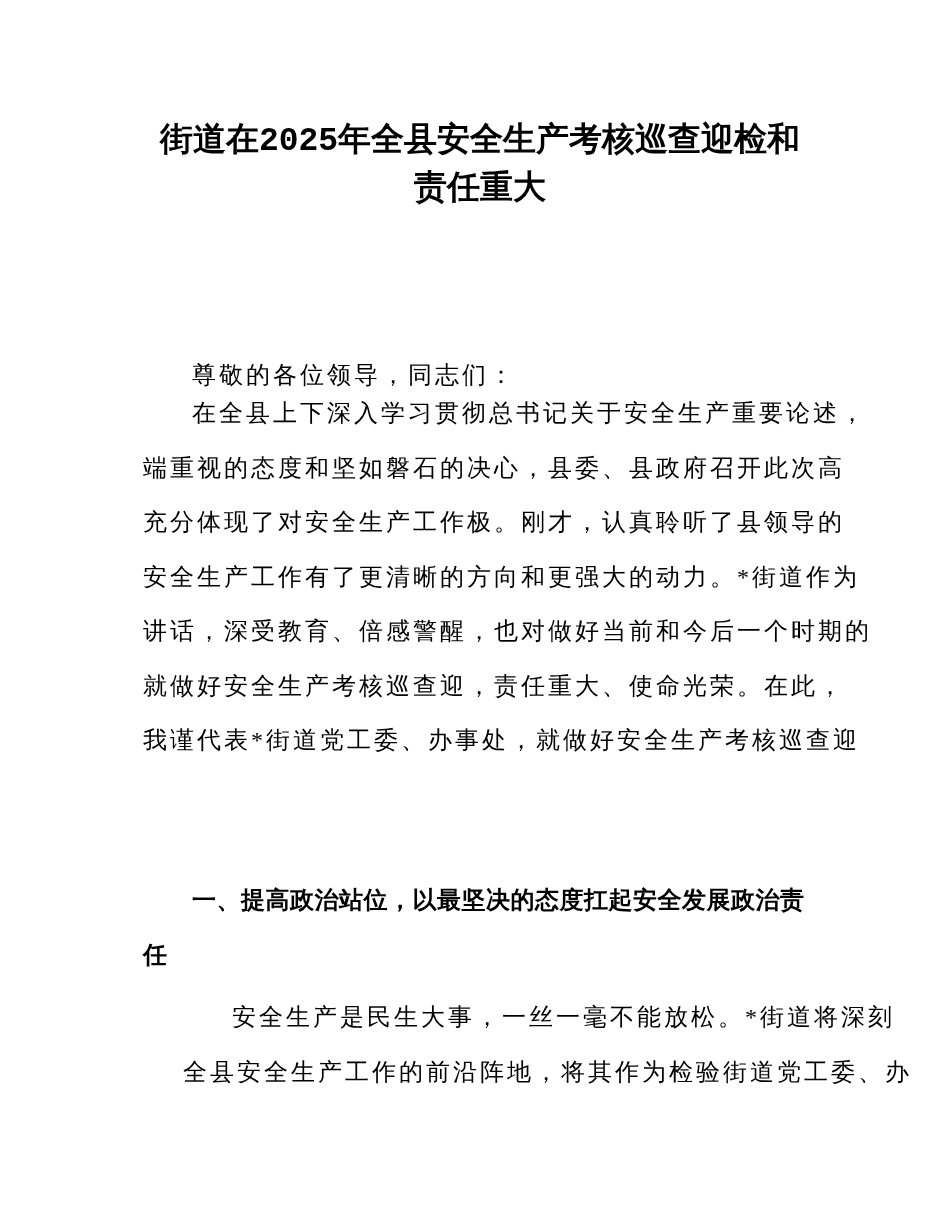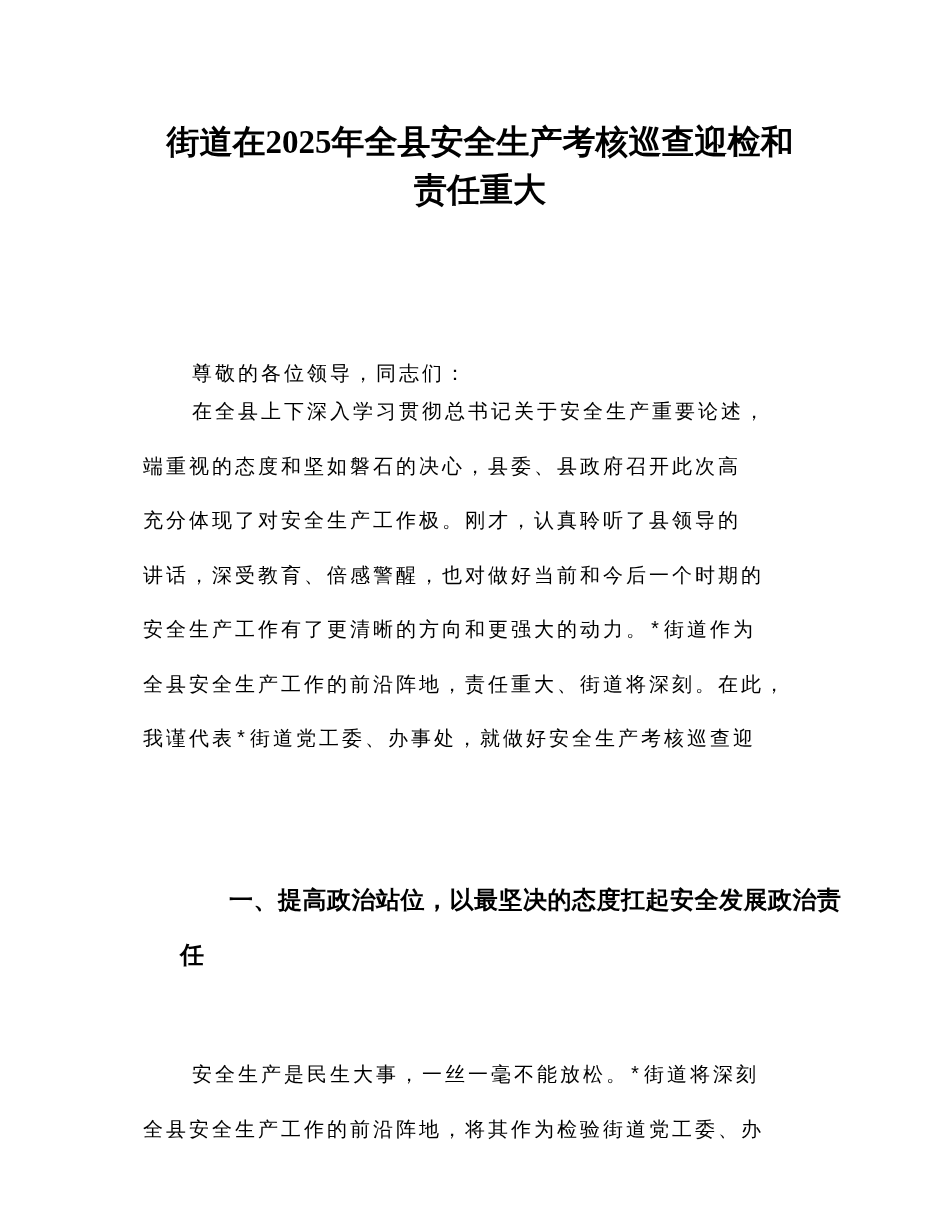--- a/index.html
+++ b/index.html
@@ -20,33 +20,33 @@
       width: 950px;
       height: 1230px;
       background: #ffffff;
     }
     .title {
       position: absolute;
       left: 140px;
       top: 118px;
       width: 680px;
       text-align: center;
-      font-family: Liberation Serif, serif;
+      font-family: Liberation Mono, monospace;
       font-weight: bold;
       font-size: 33px;
       line-height: 48px;
       letter-spacing: 0px;
     }
     .title-line { display: block; white-space: nowrap; }
     .body-text {
       position: absolute;
       left: 143px;
       width: 670px;
-      font-family: Liberation Mono, monospace;
-      font-size: 20px;
+      font-family: Liberation Serif, serif;
+      font-size: 24px;
       line-height: 54.5px;
       letter-spacing: 3px;
     }
     .line { display: block; white-space: nowrap; height: 54.5px; }
     .indent { padding-left: 49px; }
     .heading {
       font-family: "DejaVu Sans", "Liberation Sans", sans-serif;
       font-weight: bold;
       font-size: 24px;
       letter-spacing: 0.5px;
@@ -63,29 +63,29 @@
   </div>
 
   <div class="body-text" style="top: 348px;">
     <span class="line indent">尊敬的各位领导，同志们：</span>
   </div>
 
   <div class="body-text" style="top: 386px;">
     <span class="line indent">在全县上下深入学习贯彻总书记关于安全生产重要论述，</span>
     <span class="line">端重视的态度和坚如磐石的决心，县委、县政府召开此次高</span>
     <span class="line">充分体现了对安全生产工作极。刚才，认真聆听了县领导的</span>
+    <span class="line">安全生产工作有了更清晰的方向和更强大的动力。*街道作为</span>
     <span class="line">讲话，深受教育、倍感警醒，也对做好当前和今后一个时期的</span>
-    <span class="line">安全生产工作有了更清晰的方向和更强大的动力。*街道作为</span>
-    <span class="line">全县安全生产工作的前沿阵地，责任重大、街道将深刻。在此，</span>
+    <span class="line">就做好安全生产考核巡查迎，责任重大、使命光荣。在此，</span>
     <span class="line">我谨代表*街道党工委、办事处，就做好安全生产考核巡查迎</span>
   </div>
 
-  <div class="body-text heading" style="top: 873px; margin-left: 37px;">
+  <div class="body-text heading" style="top: 873px;">
     <span class="line indent">一、提高政治站位，以最坚决的态度扛起安全发展政治责</span>
     <span class="line">任</span>
   </div>
 
-  <div class="body-text" style="top: 1049px;">
+  <div class="body-text" style="top: 990px; margin-left: 40px;">
     <span class="line indent">安全生产是民生大事，一丝一毫不能放松。*街道将深刻</span>
     <span class="line">全县安全生产工作的前沿阵地，将其作为检验街道党工委、办</span>
   </div>
 
 </div>
 
 </body></html>

